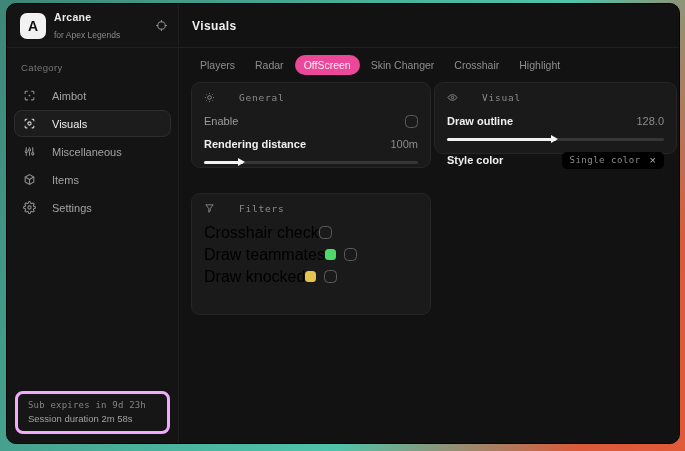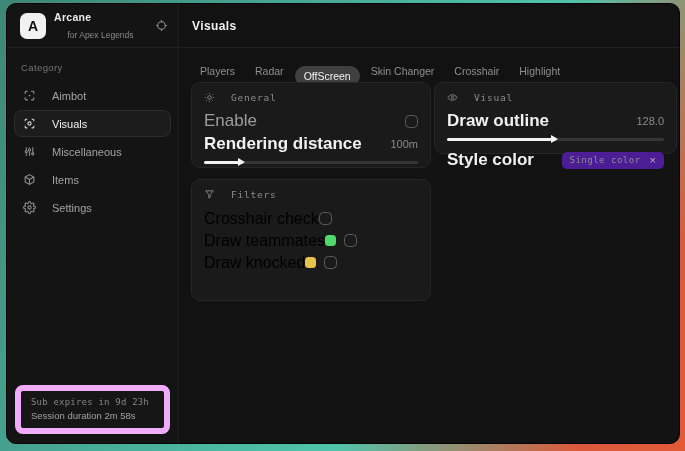--- a/index.html
+++ b/index.html
@@ -15,63 +15,63 @@
     background:#111111; border:1px solid #050505; border-radius:10px;
     display:flex; overflow:hidden;
   }
   
   .sidebar { width:172px; background:#141414; border-right:1px solid #1f1f1f; position:relative; flex:none; }
   .sb-header { height:44px; border-bottom:1px solid #202020; display:flex; align-items:center; padding:0 10px 0 13px; gap:8px; }
   .logo { width:26px; height:26px; background:#f2f2f2; border-radius:7px; display:flex; align-items:center; justify-content:center;
           font-weight:bold; font-size:14px; color:#111; flex:none; }
   .app-meta { flex:1; min-width:0; }
   .app-name { font-size:10.5px; font-weight:bold; color:#ececec; letter-spacing:.3px; }
-  .app-sub  { font-size:8.5px; color:#8a8a8a; margin-top:7px;text-align:center; }
+  .app-sub  { font-size:8.5px; color:#8a8a8a; margin-top:7px; }
   .hdr-icon { color:#8d8d8d; display:flex; }
   .sb-nav { padding:12px 7px 0 7px; }
   .cat { font-size:9.5px; color:#757575; margin:2px 0 9px 7px; letter-spacing:.4px; }
   .nav-item { height:27px; display:flex; align-items:center; gap:16px; padding:0 8px; border-radius:8px;
               color:#a3a3a3; font-size:11px; margin-bottom:1px; border:1px solid transparent; cursor:default; }
   .nav-item .nicon { display:flex; color:#8f8f8f; }
   .nav-item.active { background:#1c1c1c; border-color:#2d2d2d; color:#efefef; }
   .nav-item.active .nicon { color:#d8d8d8; }
-  .sb-status { position:absolute; left:8px; right:8px; bottom:9px; border:6px solid #f0abfc; border-radius:8px;
+  .sb-status { position:absolute; left:8px; right:8px; bottom:9px; border:3px solid #f0abfc; border-radius:8px;
                background:#161616; padding:6px 10px 7px; }
   .st-line1 { font-family:"DejaVu Sans Mono", monospace; font-size:9px; color:#848484; letter-spacing:.2px; }
   .st-line2 { font-size:9.5px; color:#a2a2a2; margin-top:3px; }
   
   .main { flex:1; position:relative; background:#121212; }
   .main-header { height:44px; border-bottom:1px solid #202020; display:flex; align-items:center; padding-left:13px; }
   .main-title { font-size:12px; font-weight:bold; color:#f0f0f0; letter-spacing:.4px; }
   .tabs { display:flex; gap:2px; margin:7px 12px 0 12px; align-items:center; }
   .tab { font-size:10.5px; color:#8f8f8f; padding:4px 9px; border-radius:12px; white-space:nowrap; cursor:default; }
-  .tab.active { background:#404040; color:#f2f2f2;margin-top:11px; }
+  .tab.active { background:#ec4899; color:#f2f2f2; }
   
   .panel { position:absolute; background:#1a1a1a; border:1px solid #262626; border-radius:9px; padding:9px 12px 10px; }
   .panel-general { left:12px; top:78px; width:240px; height:86px; }
   .panel-visual  { left:255px; top:78px; width:243px; height:72px; }
-  .panel-filters { left:12px; top:175px; width:240px; height:122px; }
-  .p-head { display:flex; align-items:flex-end; gap:16px; color:#8c8c8c; margin-bottom:8px; }
+  .panel-filters { left:12px; top:189px; width:240px; height:122px; }
+  .p-head { display:flex; align-items:flex-end; gap:24px; color:#8c8c8c; margin-bottom:8px; }
   .p-title { font-family:"DejaVu Sans Mono", monospace; font-size:9.5px; letter-spacing:.8px; color:#8c8c8c; }
   .p-head .picon { display:flex; color:#8c8c8c; }
   .row { display:flex; align-items:center; min-height:20px; margin-bottom:3px; }
-  .row .lbl { font-size:17px; color:#9d9d9d; }
+  .row .lbl { font-size:11px; color:#9d9d9d; }
   .row .lbl.strong { color:#f0f0f0; font-weight:bold; }
   .row .spacer { flex:1; }
   .row .val { font-size:11px; color:#8b8b8b; }
   .checkbox { width:13px; height:13px; border:1.4px solid #5c5c5c; border-radius:4.5px; background:transparent; flex:none; }
   .swatch { width:11px; height:11px; border-radius:3.5px; margin-right:8px; flex:none; }
   
   .slider { position:relative; height:10px; margin-top:3px; display:flex; align-items:center; }
   .track { position:absolute; left:0; right:0; height:3px; background:#363636; border-radius:2px; }
   .fill  { position:absolute; left:0; height:3px; background:#f2f2f2; border-radius:2px; }
   .thumb { position:absolute; right:-2px; top:50%; transform:translateY(-50%);
            width:0; height:0; border-top:4px solid transparent; border-bottom:4px solid transparent; border-left:7px solid #f6f6f6; }
   
-  .chip { display:flex; align-items:center; background:#4c1d95; border-radius:5px; padding:3px 8px; gap:9px; }
+  .chip { display:flex; align-items:center; background:#000000; border-radius:5px; padding:3px 8px; gap:9px; }
   .chip-text { font-family:"DejaVu Sans Mono", monospace; font-size:9px; color:#8e8e8e; letter-spacing:.5px; }
   .chip-x { color:#b5b5b5; font-size:11px; line-height:1; cursor:default; }
   .f-row { display:flex; align-items:center; height:21px; margin-bottom:1px; }
   svg { display:block; }
 </style>
 </head>
 <body>
 
 <div class="window">
 

